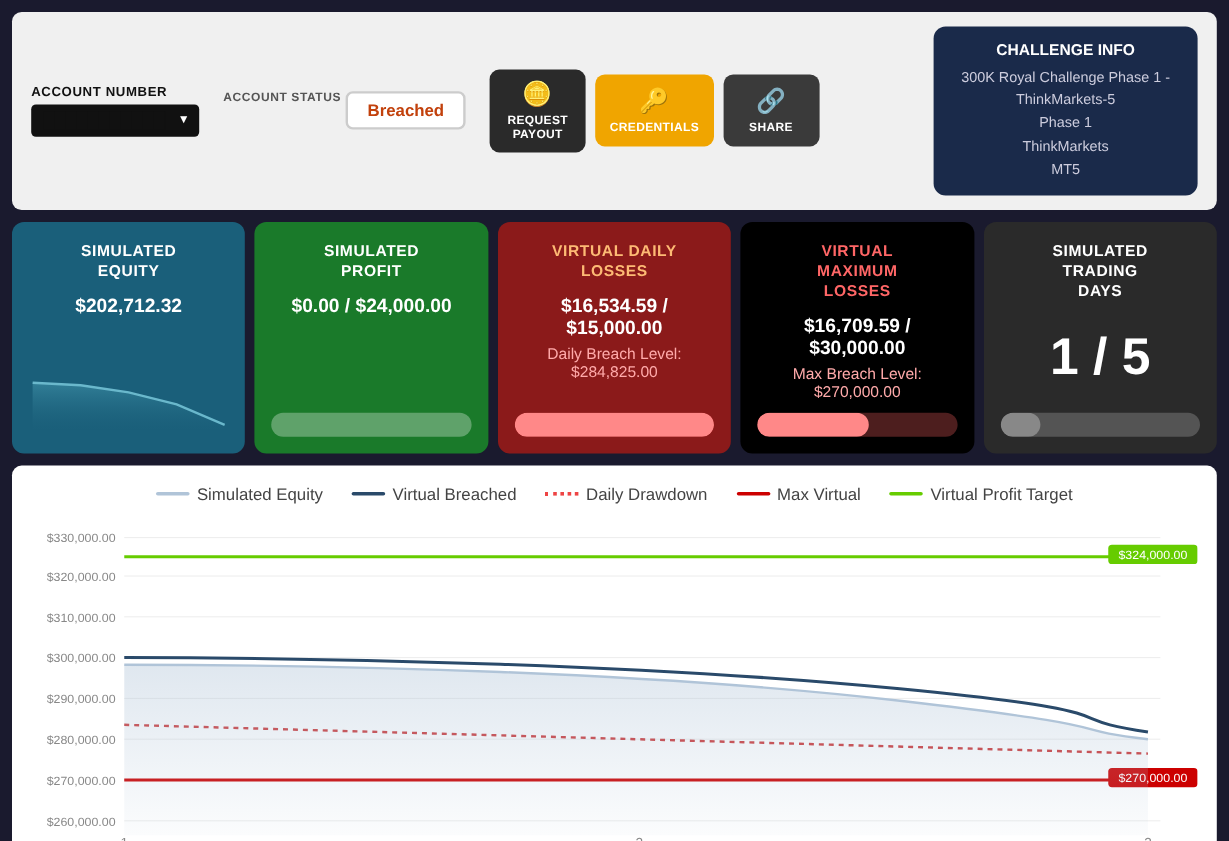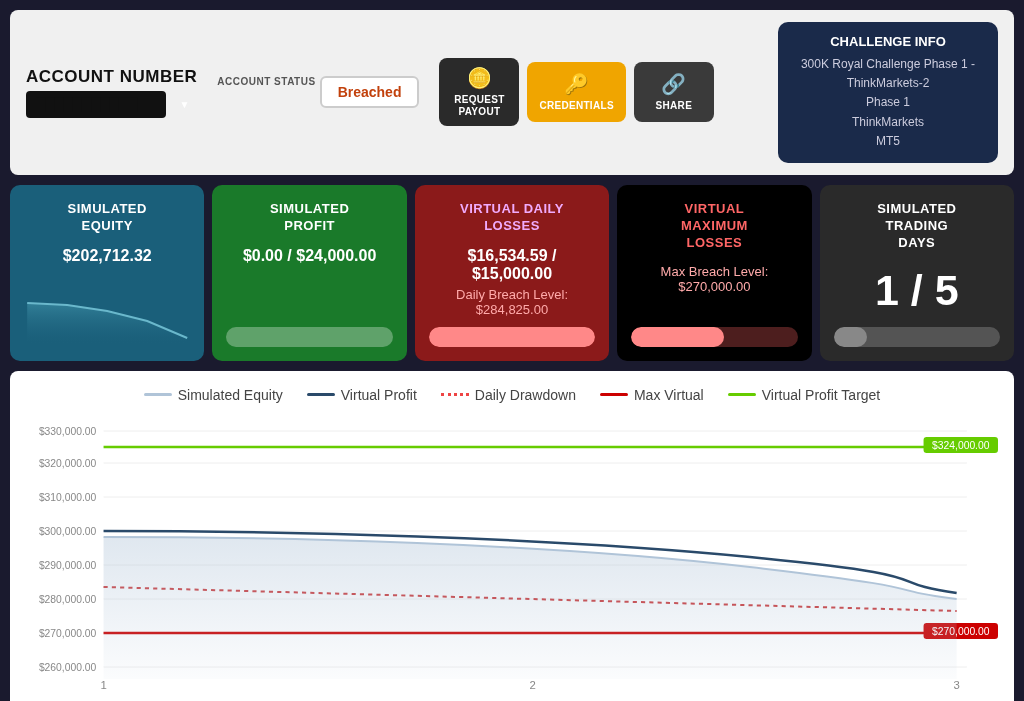--- a/index.html
+++ b/index.html
@@ -22,21 +22,21 @@
       gap: 20px;
       margin-bottom: 10px;
     }
 
     .account-number-block {
       display: flex;
       flex-direction: column;
       gap: 4px;
     }
     .account-number-label {
-      font-size: 17px;
+      font-size: 11px;
       font-weight: 900;
       color: #111;
       text-transform: uppercase;
       letter-spacing: 0.5px;
     }
     .account-number-dropdown {
       background: #111;
       color: #111;
       border: none;
       border-radius: 4px;
@@ -300,21 +300,21 @@
     <button class="action-btn btn-gray">
       <span class="icon-symbol">🔗</span>
       <span class="action-btn-label">SHARE</span>
     </button>
   </div>
 
   <div class="challenge-info-block">
     <div class="challenge-info-title">CHALLENGE INFO</div>
     <div class="challenge-info-details">
       <span>300K Royal Challenge Phase 1 -</span><br>
-      <span>ThinkMarkets-2</span><br>
+      <span>ThinkMarkets-5</span><br>
       <span>Phase 1</span><br>
       <span>ThinkMarkets</span><br>
       <span>MT5</span>
     </div>
   </div>
 </div>
 
 <div class="cards-section">
 
   <div class="stat-card card-teal">
@@ -337,30 +337,31 @@
   <div class="stat-card card-green">
     <div class="card-title">SIMULATED<br>PROFIT</div>
     <div class="card-value">$0.00 / $24,000.00</div>
     <div style="flex:1"></div>
     <div class="card-bar-container card-bar-bg-white">
       <div class="card-bar-fill bar-white" style="width:0%"></div>
     </div>
   </div>
 
   <div class="stat-card card-red">
-    <div class="card-title" style="color:#f0abfc;">VIRTUAL DAILY<br>LOSSES</div>
+    <div class="card-title" style="color:#fdba74;">VIRTUAL DAILY<br>LOSSES</div>
     <div class="card-value">$16,534.59 / $15,000.00</div>
     <div class="card-sublabel">Daily Breach Level: $284,825.00</div>
     <div class="card-bar-container" style="background:rgba(255,100,100,0.3);">
       <div class="card-bar-fill bar-pink" style="width:100%"></div>
     </div>
   </div>
 
   <div class="stat-card card-dark-red">
     <div class="card-title" style="color:#ff6666;">VIRTUAL<br>MAXIMUM<br>LOSSES</div>
+    <div class="card-value">$16,709.59 / $30,000.00</div>
     <div class="card-sublabel">Max Breach Level: $270,000.00</div>
     <div class="card-bar-container" style="background:rgba(255,100,100,0.3);">
       <div class="card-bar-fill bar-pink" style="width:56%"></div>
     </div>
   </div>
 
   <div class="stat-card card-dark">
     <div class="card-title">SIMULATED<br>TRADING<br>DAYS</div>
     <div class="trading-days-value">1 / 5</div>
     <div class="card-bar-container" style="background:rgba(255,255,255,0.2);">
@@ -372,21 +373,21 @@
 
 <div class="chart-section">
 
   <div class="chart-legend">
     <div class="legend-item">
       <div class="legend-line" style="background:#b0c4d8;"></div>
       <span>Simulated Equity</span>
     </div>
     <div class="legend-item">
       <div class="legend-line" style="background:#2a4a6a;"></div>
-      <span>Virtual Profit</span>
+      <span>Virtual Breached</span>
     </div>
     <div class="legend-item">
       <div class="legend-dotted"></div>
       <span>Daily Drawdown</span>
     </div>
     <div class="legend-item">
       <div class="legend-line" style="background:#cc0000;"></div>
       <span>Max Virtual</span>
     </div>
     <div class="legend-item">

